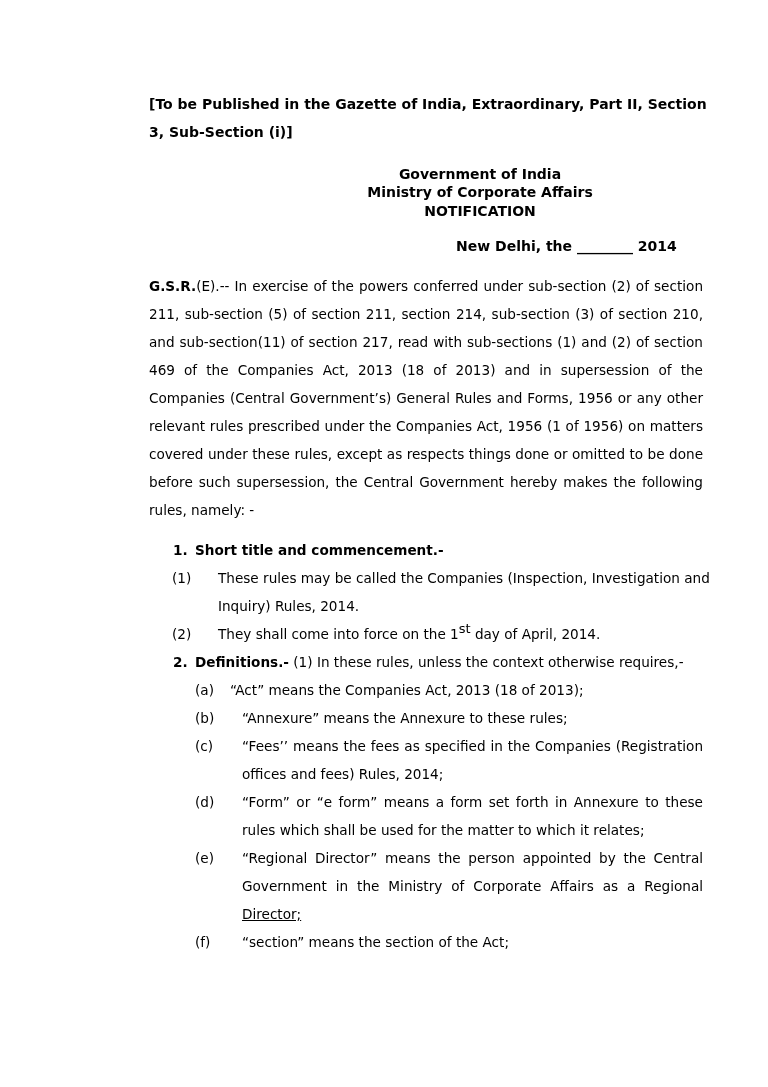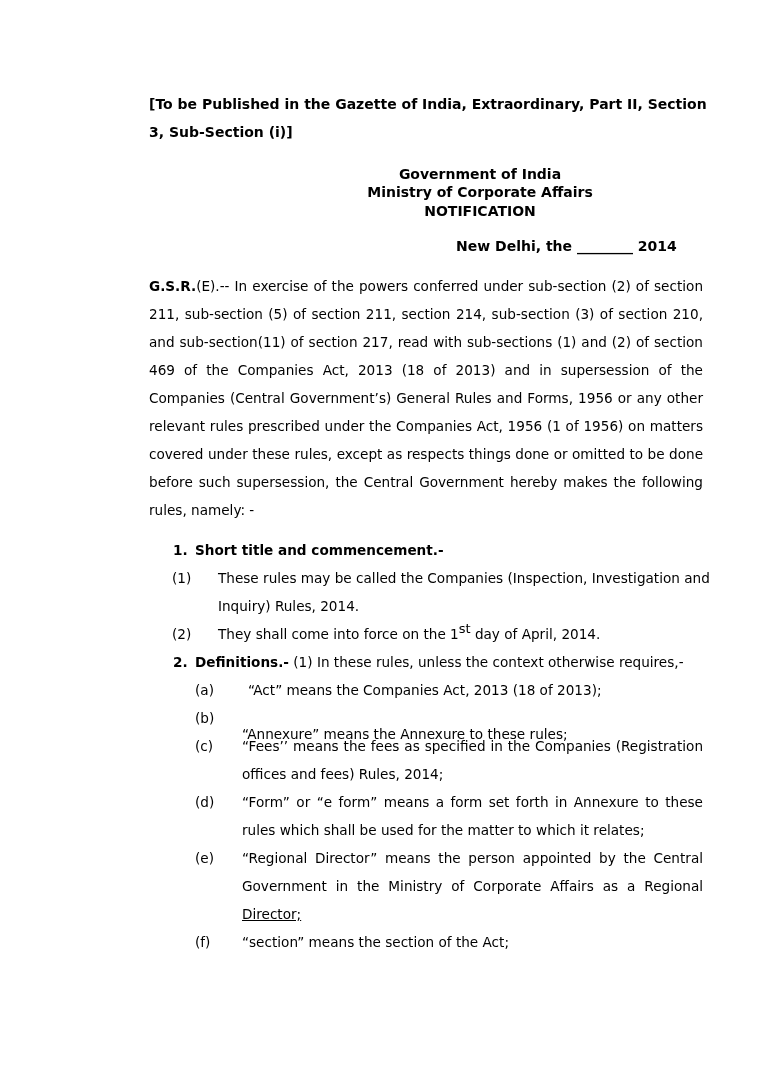--- a/index.html
+++ b/index.html
@@ -48,24 +48,24 @@
   <div class="line" style="left:218px; top:569px; width:485px; text-align:justify; text-align-last:justify;">These rules may be called the Companies (Inspection, Investigation and</div>
   <div class="line" style="left:218px; top:597px;">Inquiry) Rules, 2014.</div>
 
   <div class="num" style="left:172px; top:625px;">(2)</div>
   <div class="line" style="left:218px; top:625px;"><span>They shall come into force on the 1</span><sup>st</sup><span> day of April, 2014.</span></div>
 
   <div class="num b" style="left:173px; top:653px;">2.</div>
   <div class="line" style="left:195px; top:653px;"><span class="b">Definitions.-</span><span> (1) In these rules, unless the context otherwise requires,-</span></div>
 
   <div class="num" style="left:195px; top:681px;">(a)</div>
-  <div class="line" style="left:248px; top:681px;">“Act” means the Companies Act, 2013 (18 of 2013);</div>
+  <div class="line" style="left:230px; top:681px;">“Act” means the Companies Act, 2013 (18 of 2013);</div>
 
   <div class="num" style="left:195px; top:709px;">(b)</div>
-  <div class="line" style="left:242px; top:725px;">“Annexure” means the Annexure to these rules;</div>
+  <div class="line" style="left:242px; top:709px;">“Annexure” means the Annexure to these rules;</div>
 
   <div class="num" style="left:195px; top:737px;">(c)</div>
   <div class="line" style="left:242px; top:737px; width:461px; text-align:justify; text-align-last:justify;">“Fees’’ means the fees as specified in the Companies (Registration</div>
   <div class="line" style="left:242px; top:765px;">offices and fees) Rules, 2014;</div>
 
   <div class="num" style="left:195px; top:793px;">(d)</div>
   <div class="line" style="left:242px; top:793px; width:461px; text-align:justify; text-align-last:justify;">“Form” or “e form” means a form  set forth in Annexure to these</div>
   <div class="line" style="left:242px; top:821px;">rules which shall be used for the matter to which it relates;</div>
 
   <div class="num" style="left:195px; top:849px;">(e)</div>

